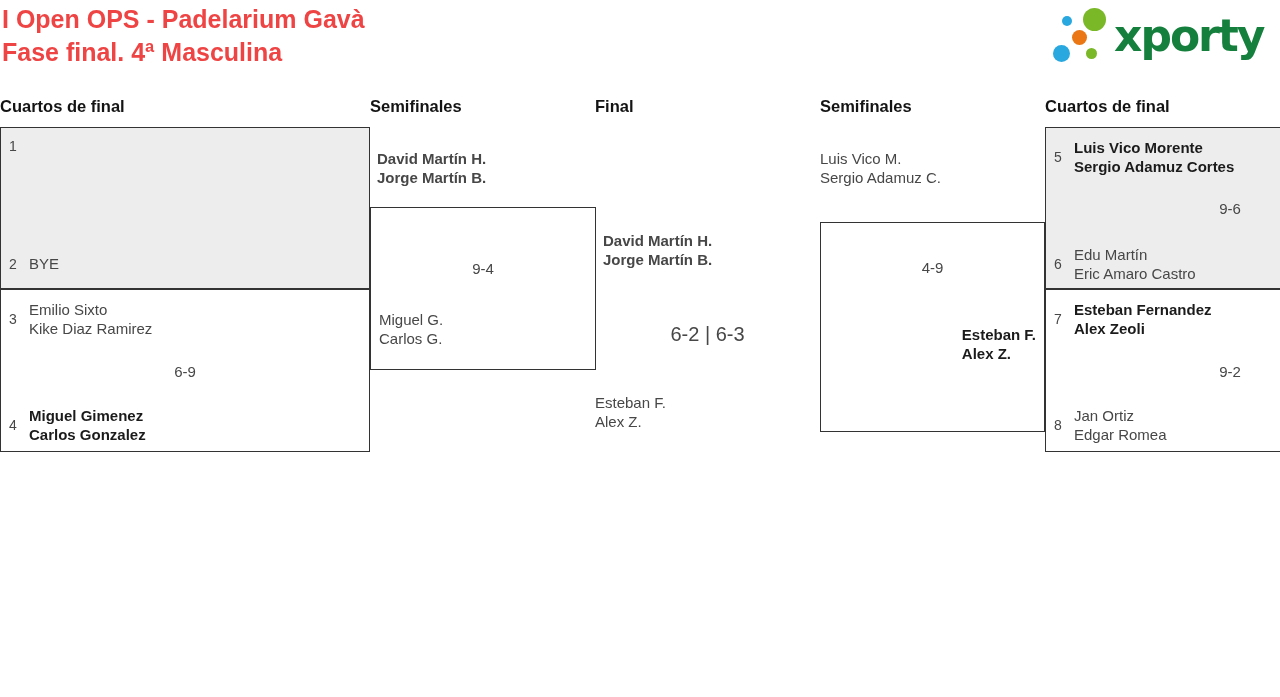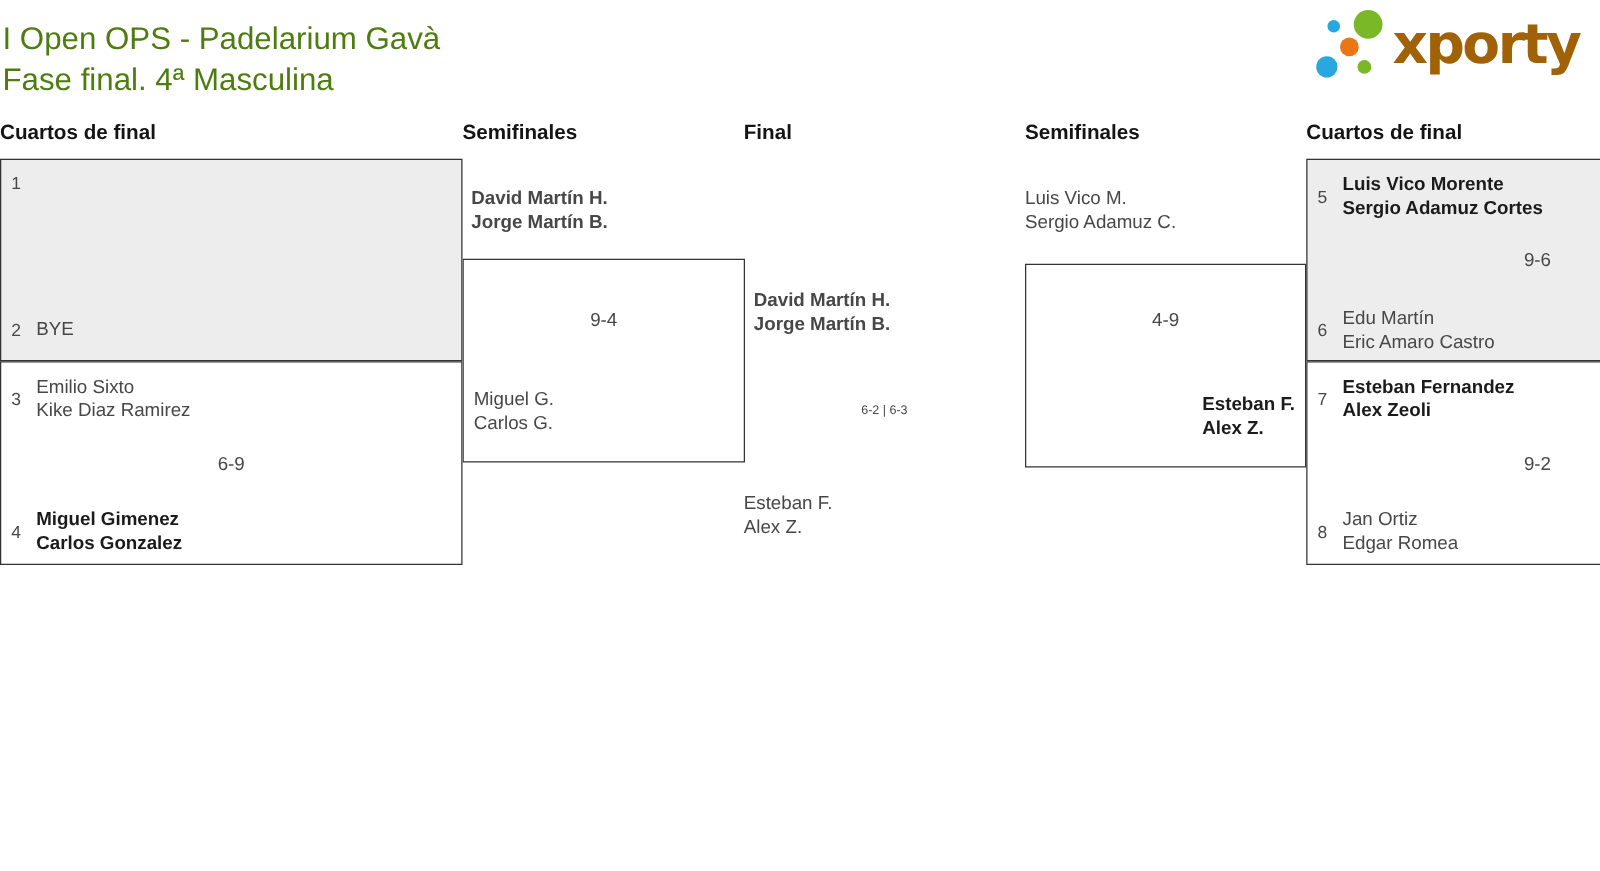--- a/index.html
+++ b/index.html
@@ -2,30 +2,30 @@
 <html><head>
 <meta charset="utf-8">
 <style>
   html,body{margin:0;padding:0;background:#ffffff;}
   body{width:1280px;height:697px;overflow:hidden;position:relative;
        font-family:"Liberation Sans",sans-serif;-webkit-font-smoothing:antialiased;}
   .page{position:absolute;left:0;top:0;width:1280px;height:697px;background:#fff;}
 
   
   .title{position:absolute;left:2px;top:3px;font-size:25px;line-height:33px;
-         font-weight:400;color:#4d7c0f;letter-spacing:0;margin-top:12px;}
+         font-weight:700;color:#ef4444;letter-spacing:0;}
   .logo{position:absolute;left:1050px;top:4px;width:230px;height:68px;display:block;cursor:pointer;text-decoration:none;}
   .dot{position:absolute;border-radius:50%;}
   .d-blue-s{left:12px;top:12px;width:10px;height:10px;background:#29a8e0;}
   .d-green-l{left:33px;top:4px;width:23px;height:23px;background:#7ab828;}
   .d-orange{left:22px;top:26px;width:15px;height:15px;background:#ea7713;}
   .d-blue-l{left:3px;top:41px;width:17px;height:17px;background:#29a8e0;}
   .d-green-s{left:36px;top:44px;width:11px;height:11px;background:#7ab828;}
   .logo-text{position:absolute;left:64px;top:6px;font-size:44px;font-weight:700;
-             letter-spacing:-2px;color:#a16207;font-family:"DejaVu Sans",sans-serif;}
+             letter-spacing:-2px;color:#15803d;font-family:"DejaVu Sans",sans-serif;}
 
   
   .round-h{position:absolute;top:97px;height:20px;text-align:left;
            font-size:16.5px;font-weight:700;color:#141414;}
 
   
   .match-box{position:absolute;border:1px solid #333;box-sizing:border-box;background:#fff;}
   .shaded{background:#ededed;}
 
   .entry{position:absolute;left:8px;display:flex;align-items:center;}
@@ -33,21 +33,21 @@
   .names{font-size:15px;line-height:19px;color:#474747;}
   .nline{display:block;}
   .winner{font-weight:700;color:#1b1b1b;}
   .score{position:absolute;left:0;width:100%;text-align:center;
          font-size:15px;color:#474747;}
 
   
   .float-names{position:absolute;font-size:15px;line-height:19px;color:#474747;}
   .ra{}
   .final-score{position:absolute;left:595px;top:323px;width:225px;text-align:center;
-               font-size:10px;color:#474747;}
+               font-size:20px;color:#474747;}
 </style>
 </head>
 <body>
 
 <div class="page">
 
   <div class="title">
     <div>I Open OPS - Padelarium Gavà</div>
     <div>Fase final. 4ª Masculina</div>
   </div>
@@ -96,21 +96,21 @@
       </span>
     </div>
   </div>
 
   <div class="float-names winner" style="left:377px;top:149px">
     <span class="nline">David Martín H.</span>
     <span class="nline">Jorge Martín B.</span>
   </div>
 
   <div class="match-box" style="left:370px;top:207px;width:226px;height:163px">
-    <div class="score" style="top:40px">9-4</div>
+    <div class="score" style="top:52px">9-4</div>
     <div class="entry" style="top:102px">
       <span class="names">
         <span class="nline">Miguel G.</span>
         <span class="nline">Carlos G.</span>
       </span>
     </div>
   </div>
 
   <div class="float-names winner" style="left:603px;top:231px">
     <span class="nline">David Martín H.</span>
@@ -120,21 +120,21 @@
   <div class="float-names ra" style="left:595px;top:393px;width:217px">
     <span class="nline">Esteban F.</span>
     <span class="nline">Alex Z.</span>
   </div>
 
   <div class="float-names ra" style="left:820px;top:149px;width:217px">
     <span class="nline">Luis Vico M.</span>
     <span class="nline">Sergio Adamuz C.</span>
   </div>
 
-  <div class="match-box" style="left:820px;top:211px;width:225px;height:163px">
+  <div class="match-box" style="left:820px;top:222px;width:225px;height:210px">
     <div class="score" style="top:36px">4-9</div>
     <div class="entry" style="top:102px;left:auto;right:8px">
       <span class="names winner ra">
         <span class="nline">Esteban F.</span>
         <span class="nline">Alex Z.</span>
       </span>
     </div>
   </div>
 
   <div class="match-box shaded" style="left:1045px;top:127px;width:370px;height:162px">

